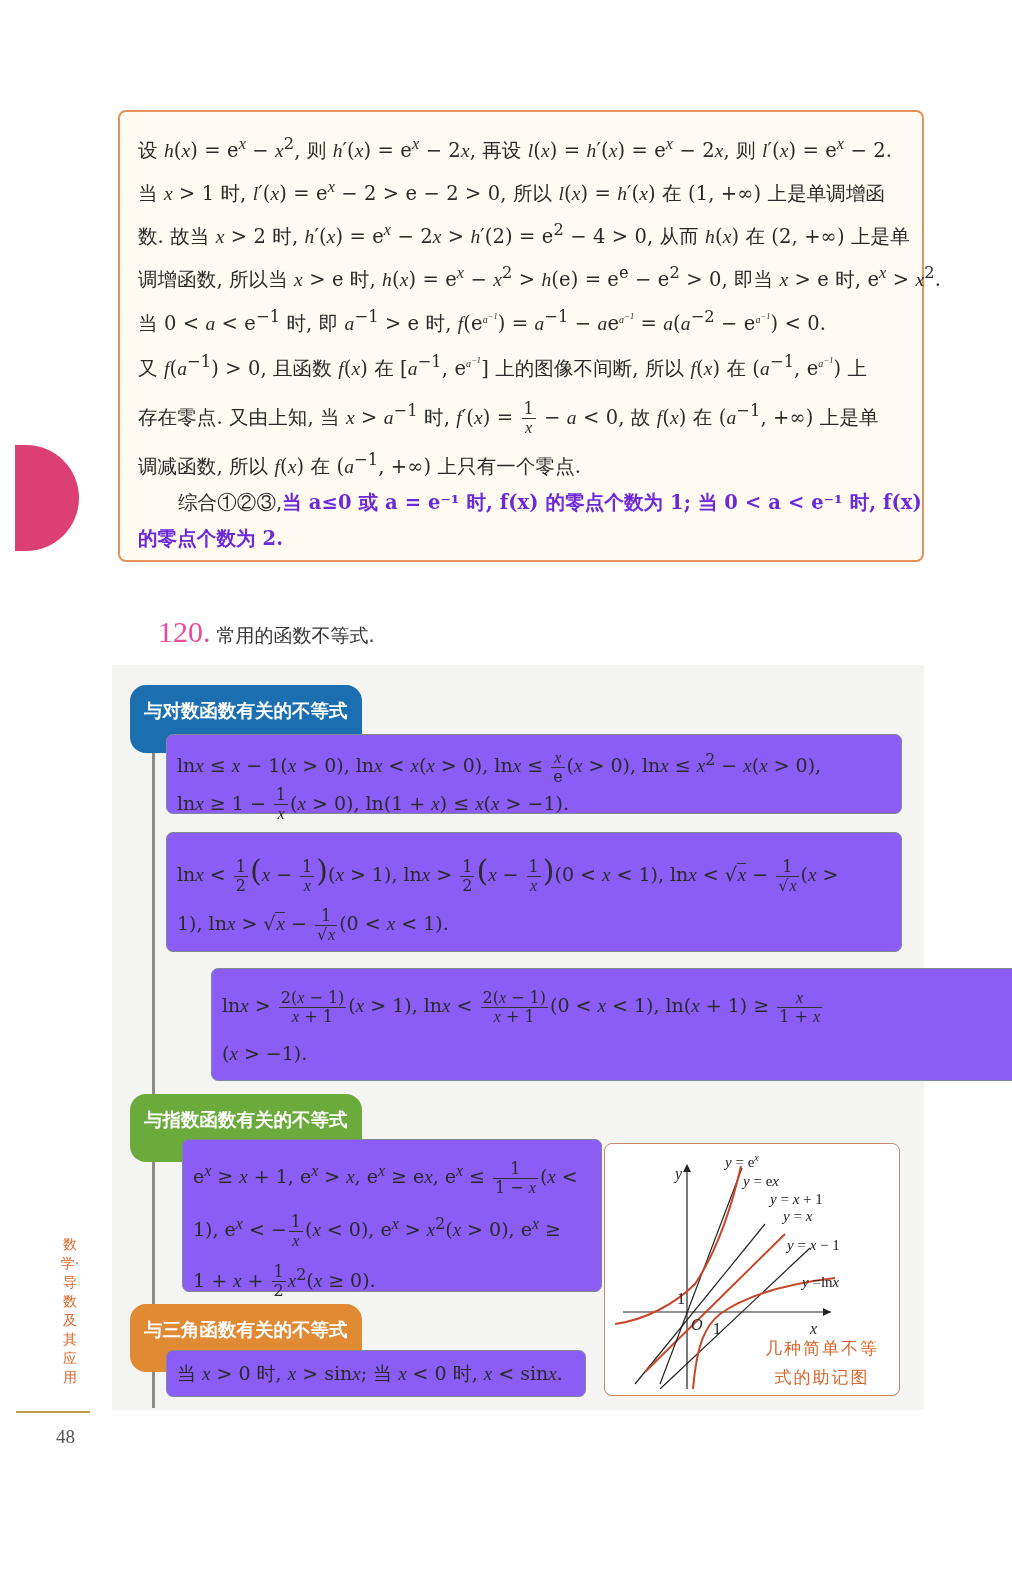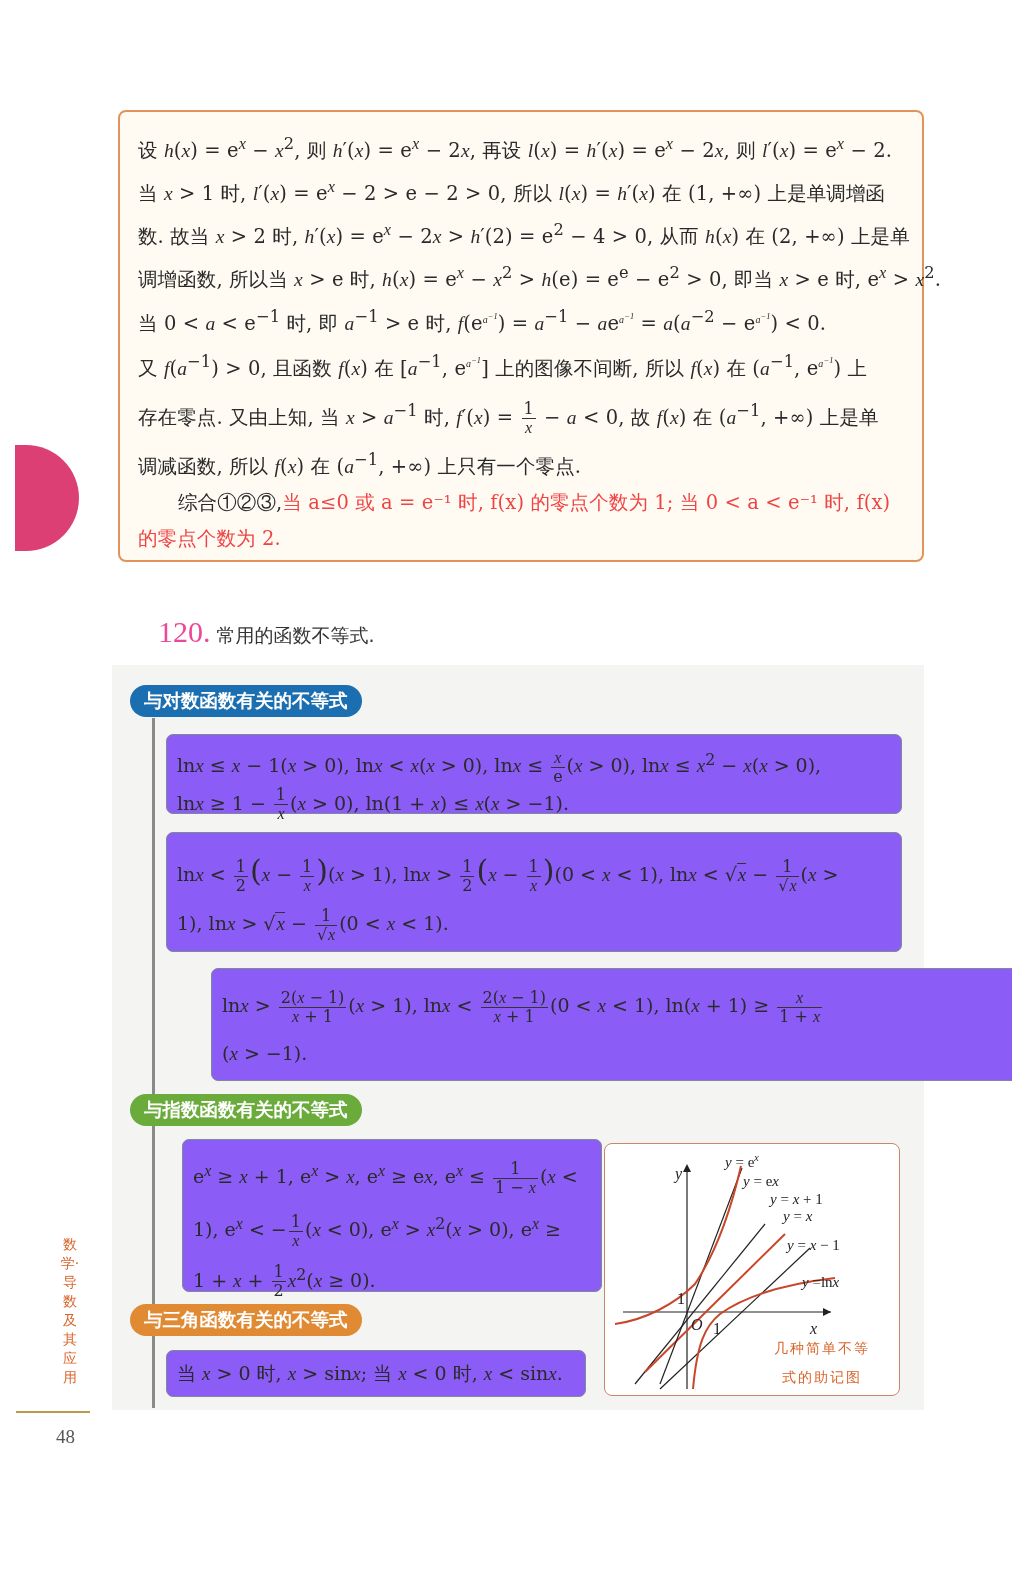--- a/index.html
+++ b/index.html
@@ -7,55 +7,55 @@
          font-family:"DejaVu Serif","Liberation Serif",serif; color:#2a2a2a; }
   .m { font-family:"Liberation Serif","DejaVu Serif",serif; font-style:italic; }
 
   
   .answer-box { position:absolute; left:118px; top:110px; width:806px; height:452px;
     border:2px solid #e0935a; border-radius:8px; background:#fffbf3; box-sizing:border-box;
     padding:14px 18px 0 18px; }
   .answer-line { font-size:19.5px; line-height:36.6px; white-space:nowrap; letter-spacing:0.1px; }
   .answer-line.tall { line-height:48px; }
   .answer-line.indent { padding-left:40px; }
-  .orange { color:#ef4444; }
+  .orange { color:#6d28d9;font-weight:bold; }
 
   
   .bookmark { position:absolute; left:15px; top:445px; width:64px; height:106px;
     background:#db3f74; border-radius:0 53px 53px 0; }
 
   
   .section-title { position:absolute; left:158px; top:615px; white-space:nowrap; }
   .section-num { font-family:"Liberation Serif",serif; font-size:30px; color:#ec4899; }
   .section-text { font-family:"DejaVu Sans",sans-serif; font-size:19px; color:#333; margin-left:6px; }
 
   
   .panel { position:absolute; left:112px; top:665px; width:812px; height:745px; background:#f4f4f2; }
   .spine { position:absolute; left:152px; top:718px; width:3px; height:690px; background:#8a8a88; }
 
-  .pill { position:absolute; height:32px; border-radius:16px; color:#fff; font-family:Liberation Serif, serif;
-    font-size:18.5px; line-height:32px; padding:0 14px; white-space:nowrap; font-weight:bold; }
+  .pill { position:absolute; height:44px; border-radius:16px; color:#fff; font-family:Liberation Mono, monospace;
+    font-size:18.5px; line-height:32px; padding:12px 14px; white-space:nowrap; font-weight:bold; }
   .pill.blue { background:#1b6fb0; left:130px; top:685px; }
   .pill.green { background:#6aab3b; left:130px; top:1094px; }
   .pill.orange-pill { background:#e08a34; left:130px; top:1304px; }
 
   .fbox { position:absolute; background:#8b5cf6; border:1.5px solid #7f8a96; border-radius:7px; box-sizing:border-box;
     padding:6px 10px; font-size:19px; }
   .fline { white-space:nowrap; }
 
   .frac { display:inline-block; vertical-align:middle; text-align:center; font-size:16px; margin:0 2px; }
   .frac > span { display:block; line-height:18px; padding:0 2px; }
   .frac > span.num { border-bottom:1px solid #333; }
   .sqrt { border-top:1px solid #333; padding-left:1px; }
 
   
   .graph-box { position:absolute; left:604px; top:1143px; width:296px; height:253px;
     border:1.5px solid #c9876a; border-radius:8px; background:#fff; box-sizing:border-box; }
   .graph-caption { position:absolute; left:752px; top:1334px; width:140px; text-align:center;
-    font-family:"DejaVu Sans",sans-serif; font-size:14px; color:#d9652a; line-height:29px; letter-spacing:2px; }
+    font-family:"DejaVu Sans",sans-serif; font-size:17px; color:#d9652a; line-height:29px; letter-spacing:2px; }
 
   
   .side-label { position:absolute; left:58px; top:1235px; width:24px; font-family:"DejaVu Sans",sans-serif;
     font-size:14px; color:#d9652a; line-height:19px; text-align:center; }
   .side-rule { position:absolute; left:16px; top:1411px; width:74px; height:2px; background:#b89a52; }
   .page-num { position:absolute; left:56px; top:1426px; font-family:"Liberation Serif",serif; font-size:19px; color:#555; }
 </style>
 </head>
 <body>
 

